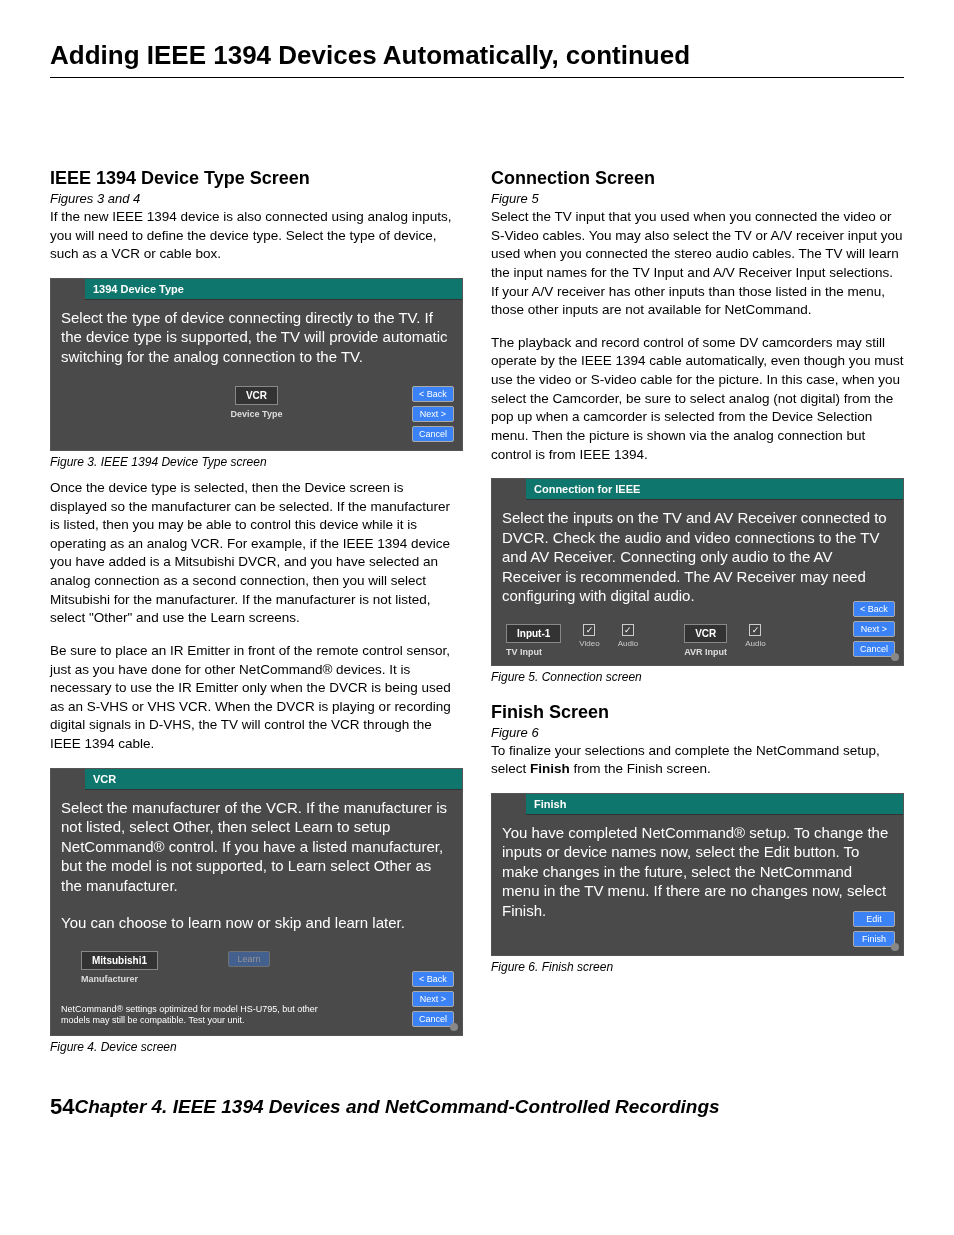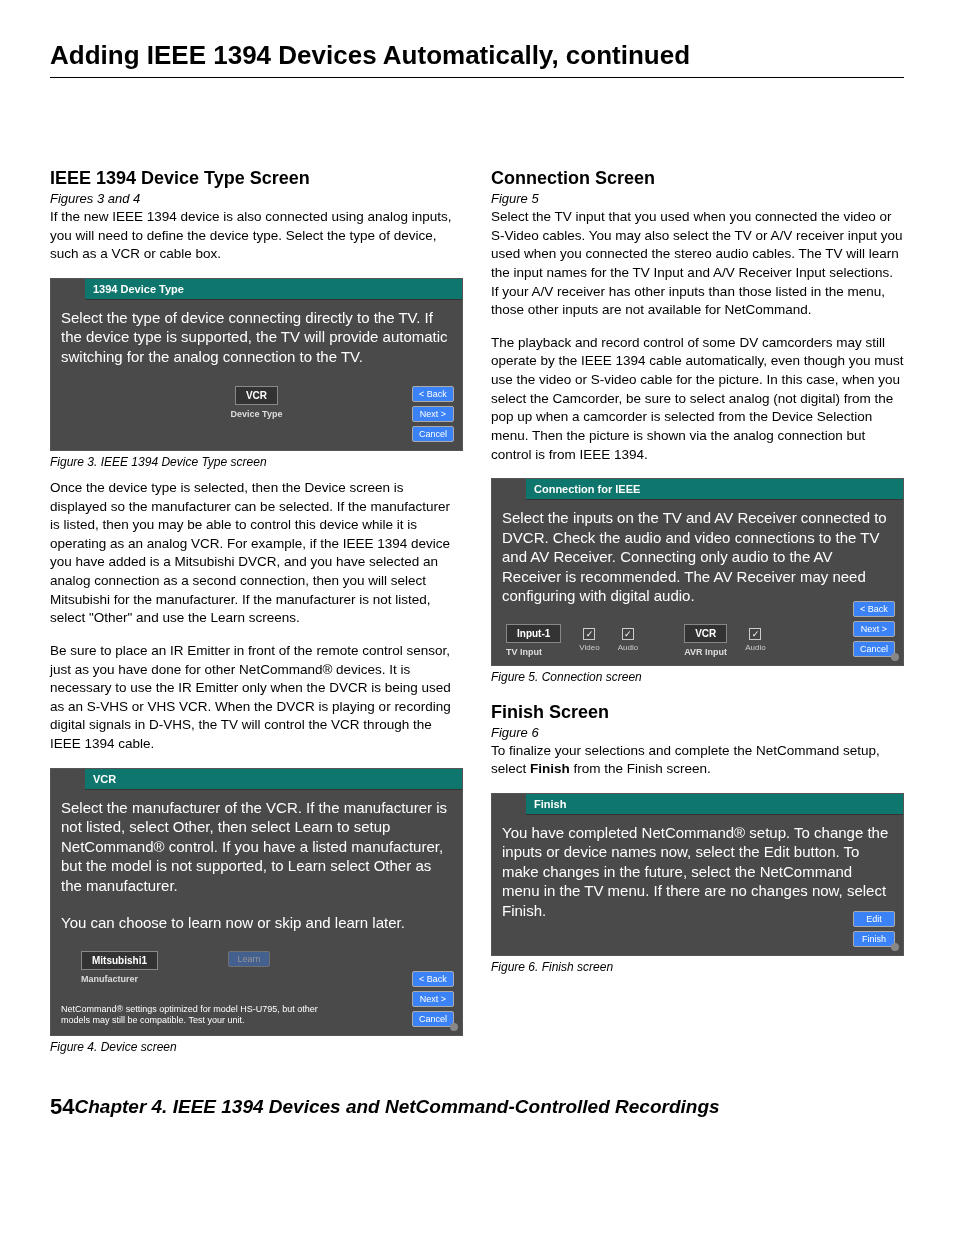--- a/index.html
+++ b/index.html
@@ -15,21 +15,21 @@
   .dialog-box { border: 1px solid #555; background: #4a4a4a; color: #fff; position: relative; font-size: 10px; }
   .dialog-title { background: #0f766e; padding: 4px 8px; font-weight: bold; font-size: 11px; border-bottom: 1px solid #333; margin-left: 34px; }
   .dialog-body { padding: 8px 10px; position: relative; min-height: 150px; }
   .dialog-prompt { font-size: 15px; line-height: 1.3; margin-bottom: 18px; }
   .selector { display: inline-block; background: #333; border: 1px solid #888; padding: 3px 10px; font-weight: bold; font-size: 10px; text-align:center; }
   .selector-label { font-size: 9px; margin-top: 4px; font-weight: bold; color: #ddd; }
   .btn-stack { position: absolute; right: 8px; bottom: 8px; display: flex; flex-direction: column; gap: 4px; }
   .btn { background: #3b82f6; border: 1px solid #aaa; color: #fff; font-size: 9px; padding: 2px 5px; text-align: center; min-width: 42px; border-radius: 2px; }
   .center-field { text-align: center; margin-top: 20px; }
   .optimized-note { font-size: 9px; line-height: 1.3; margin-top: 20px; max-width: 280px; }
-  .conn-row { display: flex; align-items: center; gap: 18px; }
+  .conn-row { display: flex; align-items: flex-start; gap: 18px; }
   .cb { display:inline-block; width:12px; height:12px; border:1px solid #ccc; background:#444; color:#fff; font-size:9px; line-height:10px; text-align:center; vertical-align:middle; }
   .col-label { font-size: 8px; margin-top: 3px; color:#ccc; text-align:center;}
   .footer { display: flex; align-items: center; gap: 0; margin-top: 30px; }
   .page-num { font-size: 22px; font-weight: bold; }
   .chapter { font-size: 19px; font-style: italic; font-weight: bold; }
   .logo-dot { position:absolute; right:4px; bottom:4px; width:8px; height:8px; border-radius:50%; background:#888;}
 </style>
 </head>
 <body>
 

